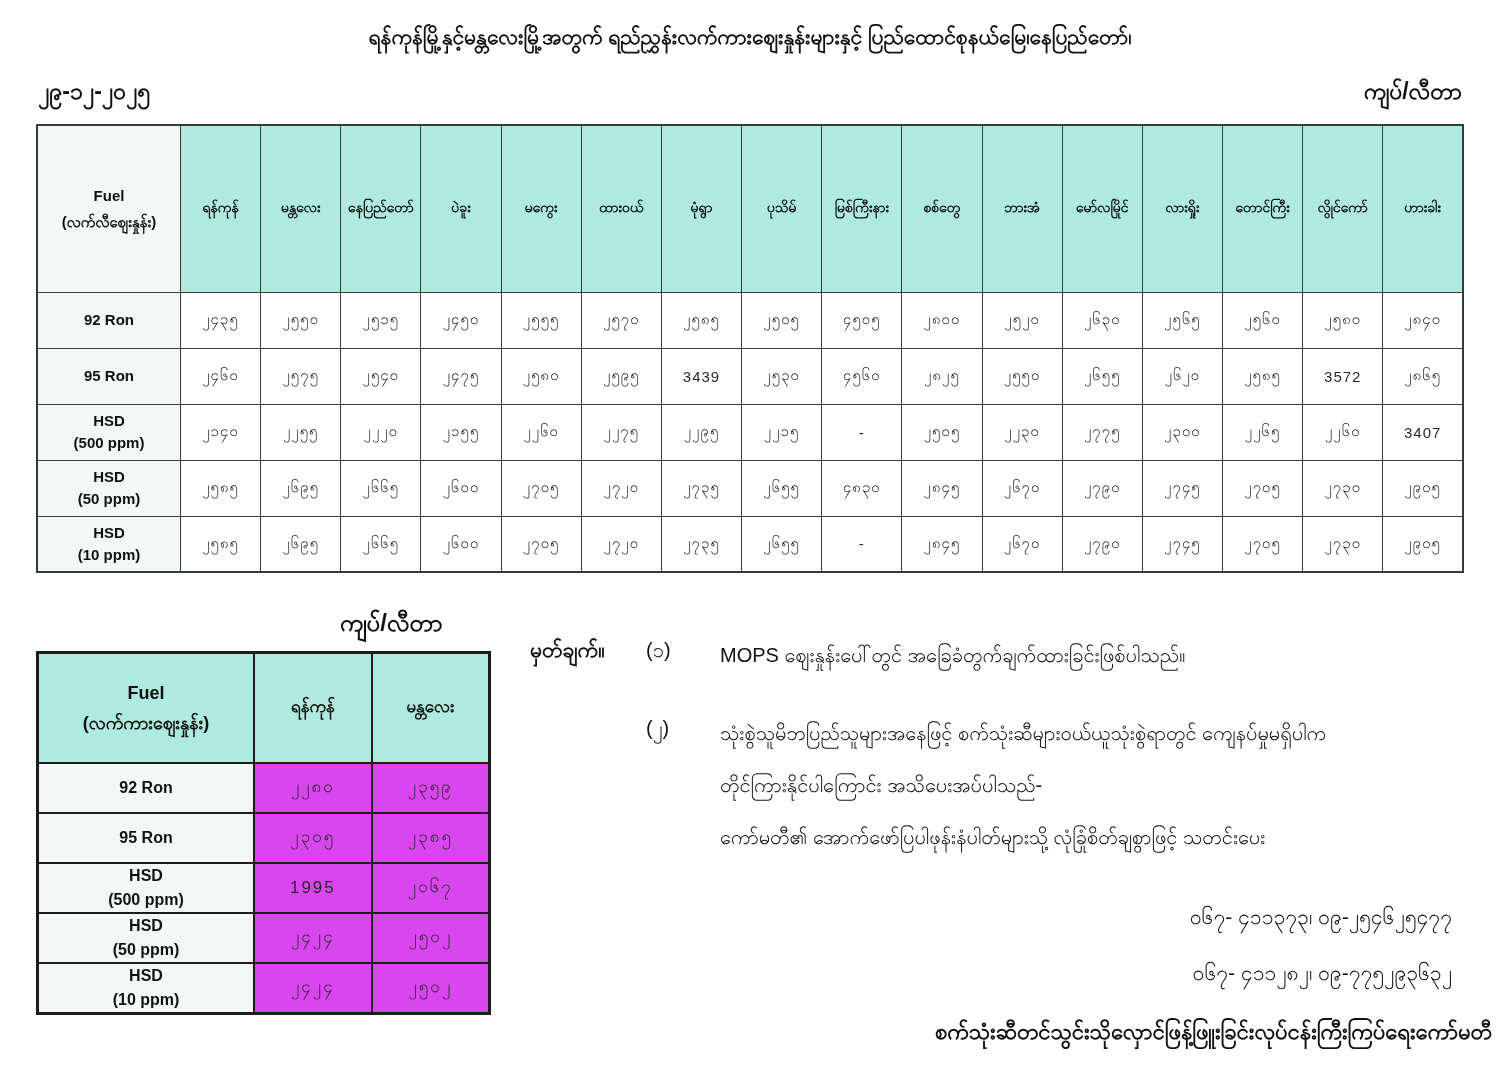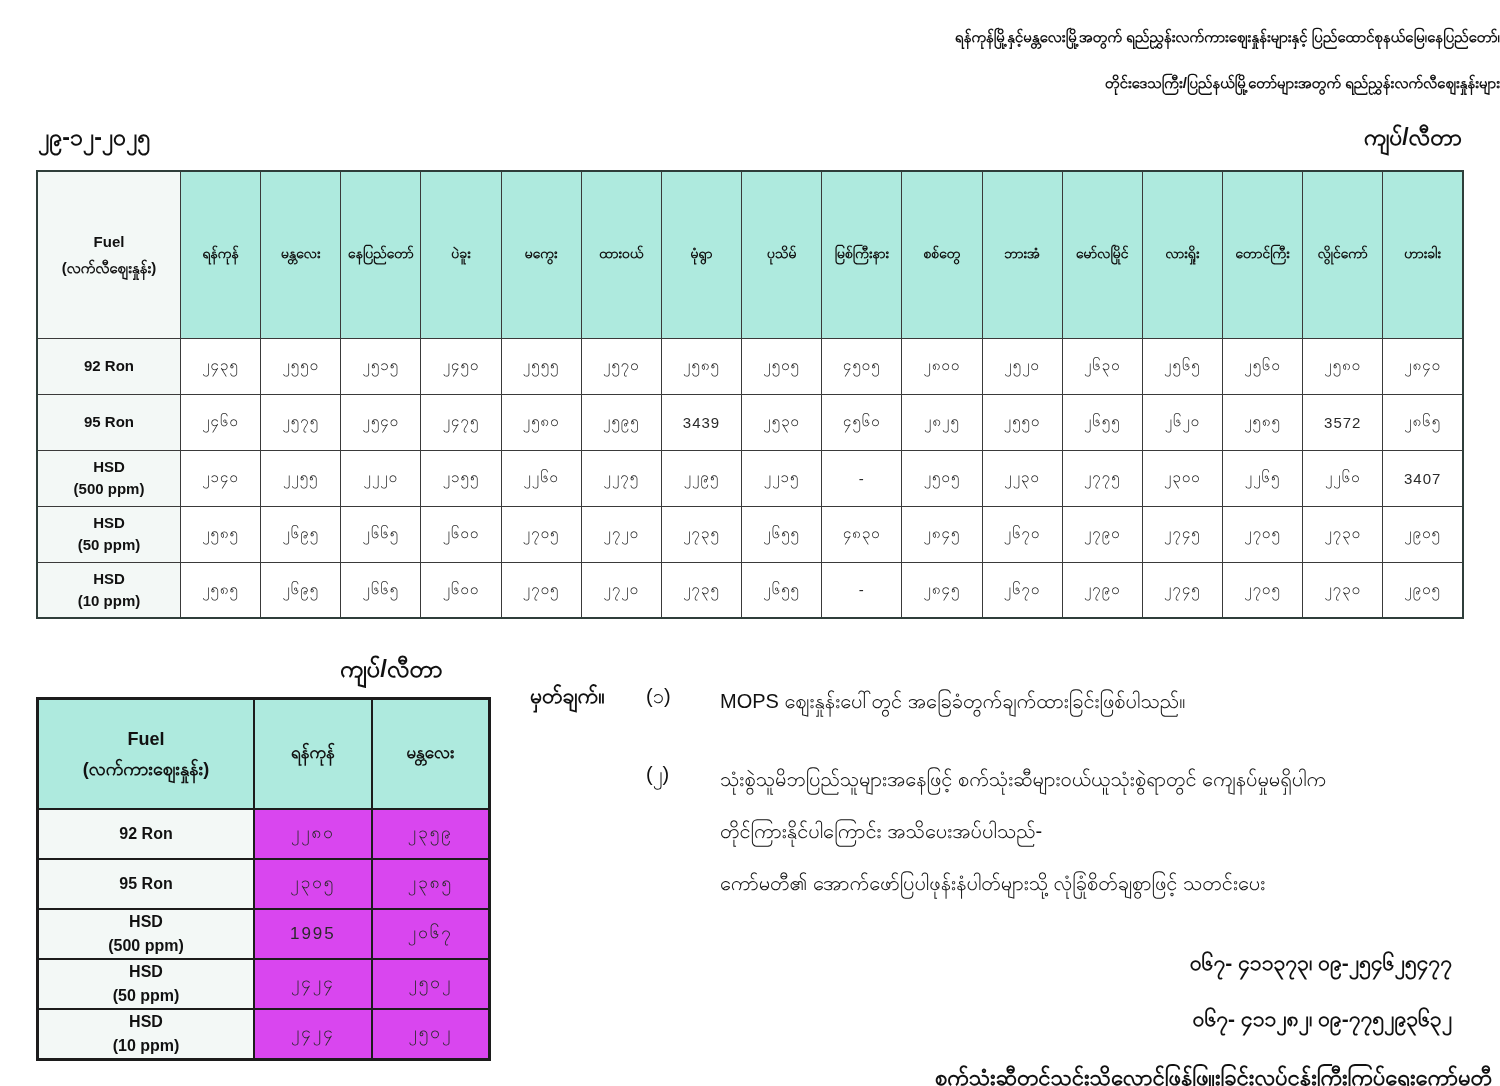--- a/index.html
+++ b/index.html
@@ -5,23 +5,23 @@
   html,body{margin:0;padding:0;}
   body{
     width:1500px;height:1086px;
     background:#ffffff;
     font-family:"Liberation Sans", sans-serif;
     color:#111;
     position:relative;
     overflow:hidden;
   }
   .title-block{
-    text-align:right;
-    font-weight:bold;
-    font-size:15px;
+    text-align:center;
+    font-weight:bold;
+    font-size:21px;
     line-height:46px;
     padding-top:14px;
   }
   .meta-row{
     display:flex;
     justify-content:space-between;
     align-items:center;
     padding:0 38px;
     margin-top:16px;
     font-weight:bold;
@@ -135,37 +135,35 @@
     width:52px;
     flex:0 0 auto;
     line-height:42px;
   }
   .note-text{flex:1;line-height:42px;padding-right:20px;}
   .note-text div{line-height:52px;margin-left:22px;}
   .phones{
     text-align:right;
     padding-right:48px;
     font-size:21px;
-    font-weight:bold;
   }
   .phones div{line-height:56px;}
   .committee{
     font-weight:bold;
     font-size:22px;
     text-align:right;
     padding-right:8px;
     margin-top:16px;
   }
 </style>
 </head>
 <body>
 
 <div class="title-block">
   <div>ရန်ကုန်မြို့နှင့်မန္တလေးမြို့အတွက် ရည်ညွှန်းလက်ကားဈေးနှုန်းများနှင့် ပြည်ထောင်စုနယ်မြေ၊နေပြည်တော်၊</div>
-  <div>တိုင်းဒေသကြီး/ပြည်နယ်မြို့တော်များအတွက် ရည်ညွှန်းလက်လီဈေးနှုန်းများ</div>
 </div>
 
 <div class="meta-row">
   <div>၂၉-၁၂-၂၀၂၅</div>
   <div>ကျပ်/လီတာ</div>
 </div>
 
 <div class="retail-wrap">
   <table id="retail-table">
     <thead>

